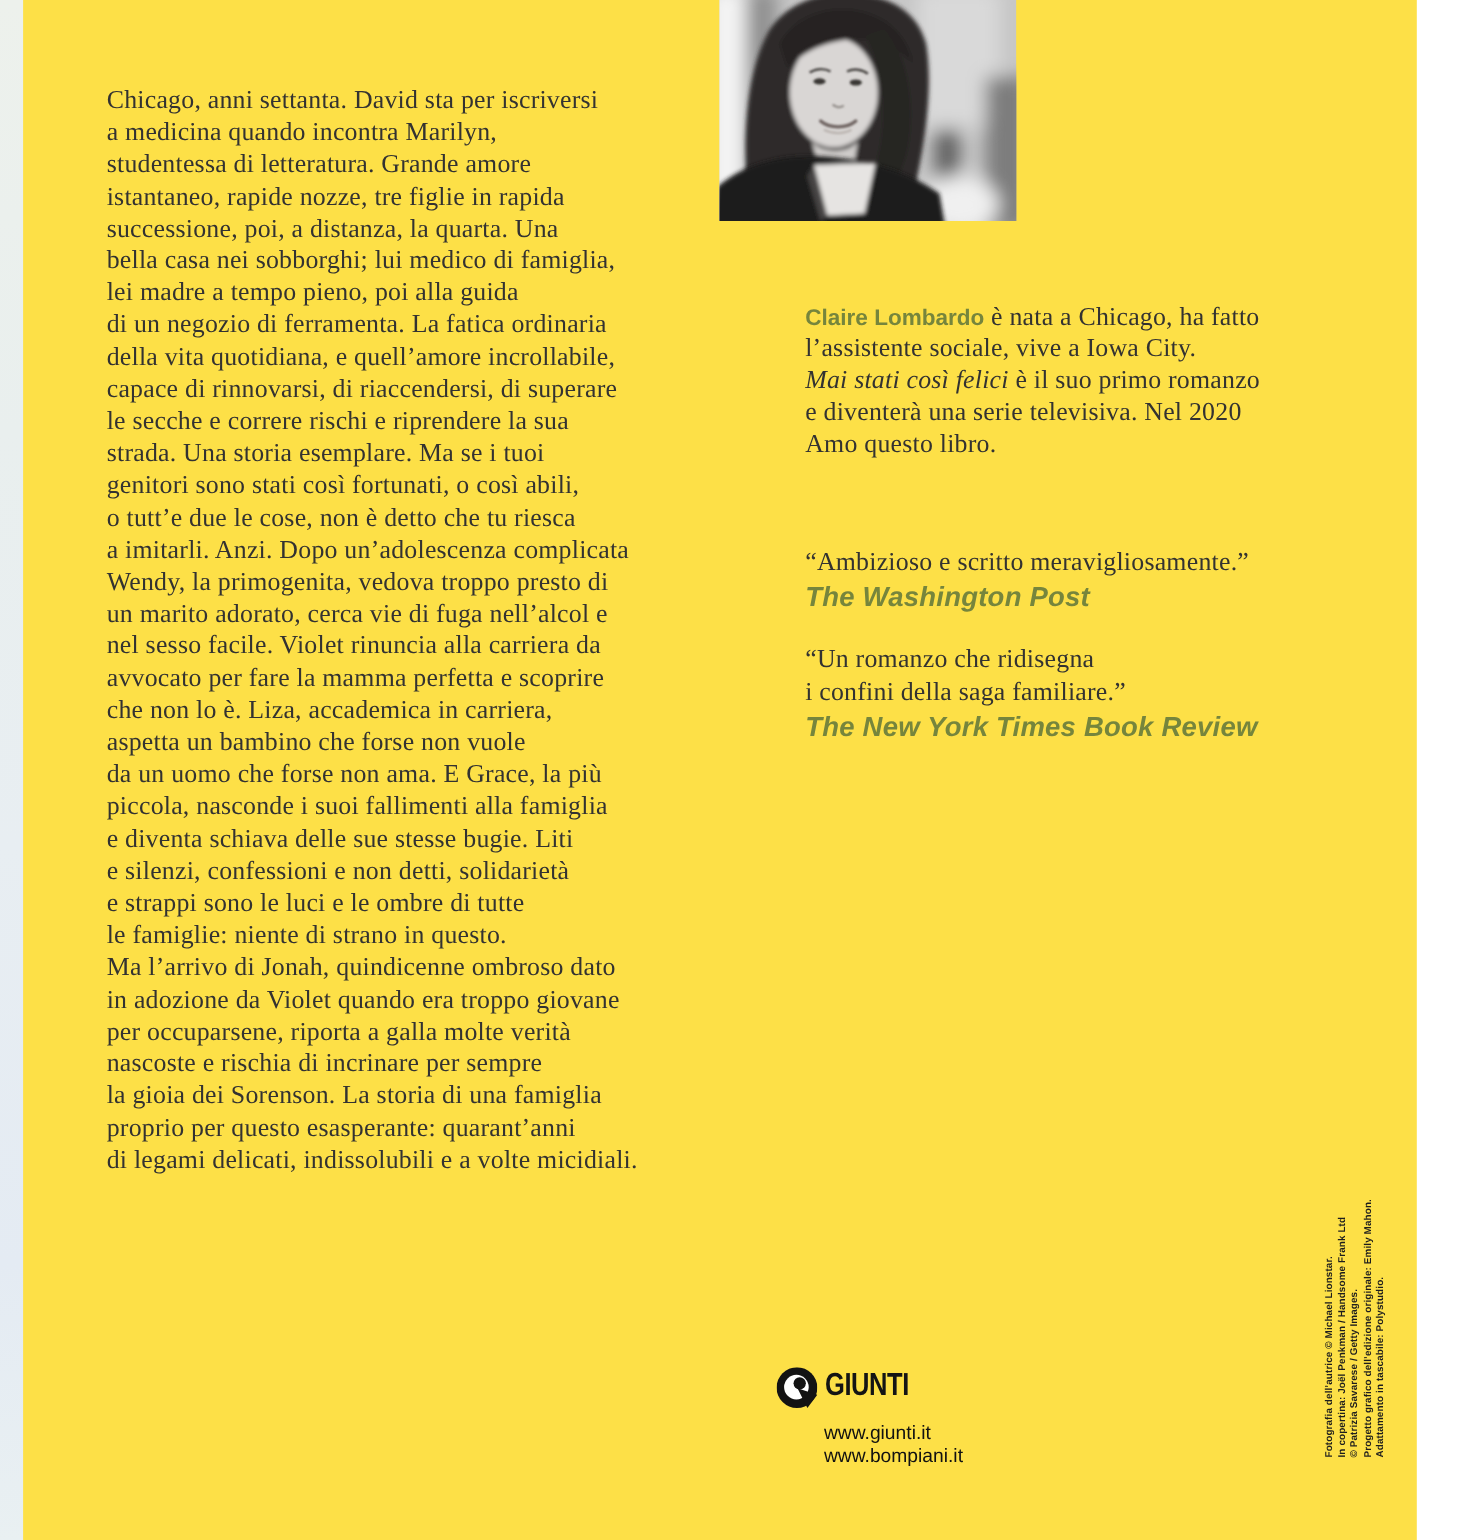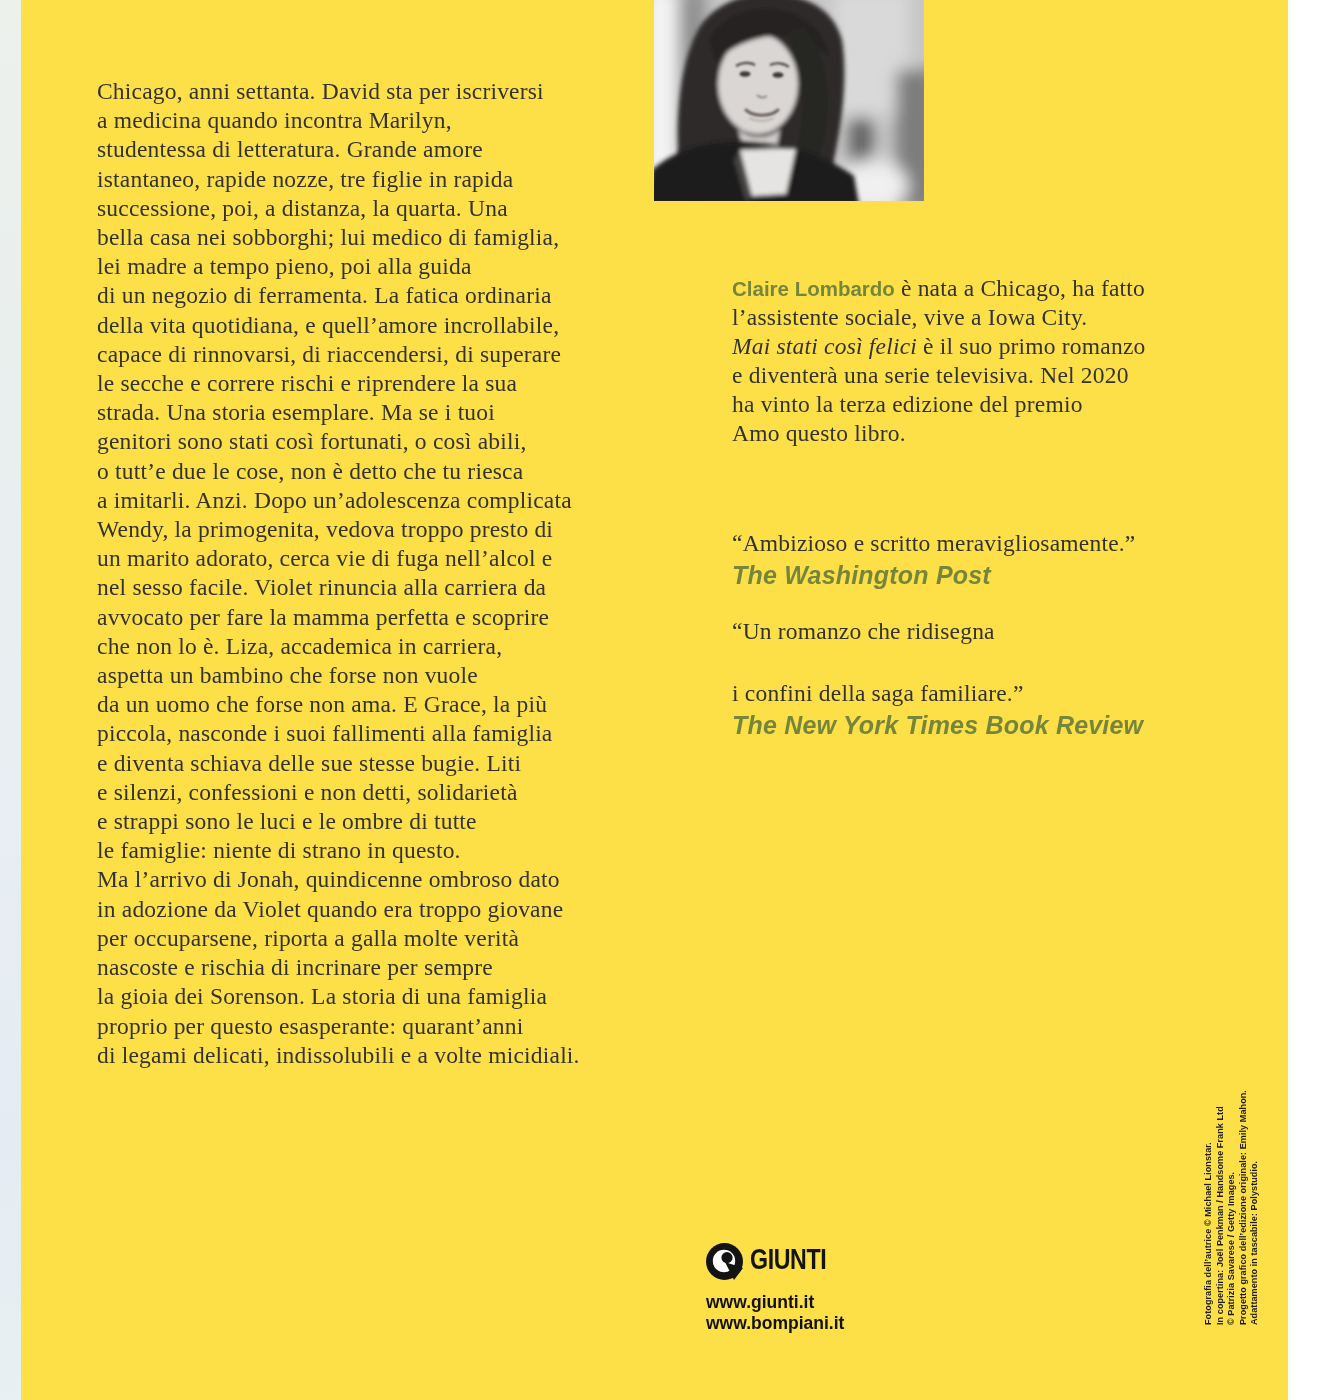--- a/index.html
+++ b/index.html
@@ -35,38 +35,38 @@
   .bio .name{
     font-family:"Liberation Sans","DejaVu Sans",sans-serif;
     font-weight:bold;font-size:20.5px;color:#76853c;letter-spacing:0;
   }
   .it{font-style:italic;}
 
   
   .quote{position:absolute;left:732px;font-size:23.5px;line-height:30px;color:#333231;letter-spacing:0.2px;}
   .q1{top:496px;}
   .q2{top:584px;}
-  .quote .qtext .ln{white-space:pre;margin-top:32px;}
+  .quote .qtext .ln{white-space:pre;}
   .qsource{
     margin-top:4px;
     font-family:"Liberation Sans","DejaVu Sans",sans-serif;
     font-weight:bold;font-style:italic;font-size:25px;line-height:26px;color:#76853c;
   }
 
   
   .publisher{position:absolute;left:706px;top:1243px;}
   .logo-row{display:flex;align-items:flex-start;gap:7px;}
   .logo-mark{display:block;width:37px;height:37px;}
   .logo-text{
     display:inline-block;font-family:"Liberation Sans","DejaVu Sans",sans-serif;
     font-weight:bold;font-size:29px;color:#141414;letter-spacing:-0.5px;
     transform:scaleX(0.8);transform-origin:left center;
   }
   .urls{margin-top:12px;font-family:"Liberation Sans","DejaVu Sans",sans-serif;
-    font-weight:bold;font-size:17.5px;line-height:20.5px;color:#111;}
+    font-weight:normal;font-size:17.5px;line-height:20.5px;color:#111;margin-left:43px;}
 
   
   .credits{
     position:absolute;left:1203px;top:1325px;width:254px;
     transform:rotate(-90deg);transform-origin:0 0;
     font-family:"Liberation Sans","DejaVu Sans",sans-serif;
     font-weight:bold;font-size:9px;line-height:11.6px;color:#1d1d1d;letter-spacing:0.1px;
   }
   .credits .ln{white-space:pre;}
 </style>
@@ -160,21 +160,20 @@
       <div class="ln">la gioia dei Sorenson. La storia di una famiglia</div>
       <div class="ln">proprio per questo esasperante: quarant’anni</div>
       <div class="ln">di legami delicati, indissolubili e a volte micidiali.</div>
     </div>
 
   <div class="bio">
     <div class="ln"><span class="name">Claire Lombardo</span><span> è nata a Chicago, ha fatto</span></div>
     <div class="ln">l’assistente sociale, vive a Iowa City.</div>
     <div class="ln"><span class="it">Mai stati così felici</span><span> è il suo primo romanzo</span></div>
     <div class="ln">e diventerà una serie televisiva. Nel 2020</div>
-    <div class="ln">ha vinto la terza edizione del premio</div>
     <div class="ln">Amo questo libro.</div>
   </div>
 
   <div class="quote q1">
     <div class="qtext">
         <div class="ln">“Ambizioso e scritto meravigliosamente.”</div>
       </div>
     <div class="qsource">The Washington Post</div>
   </div>
 

